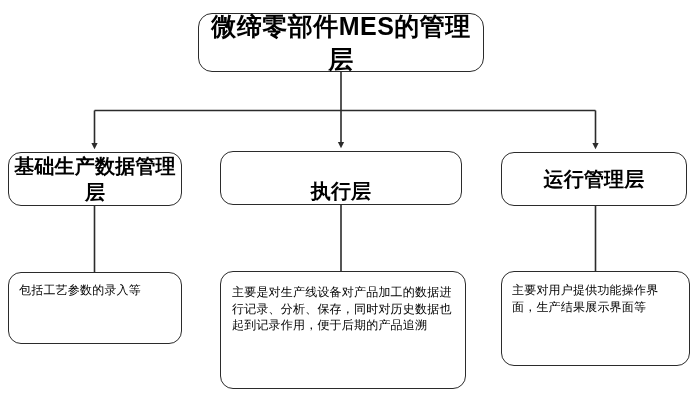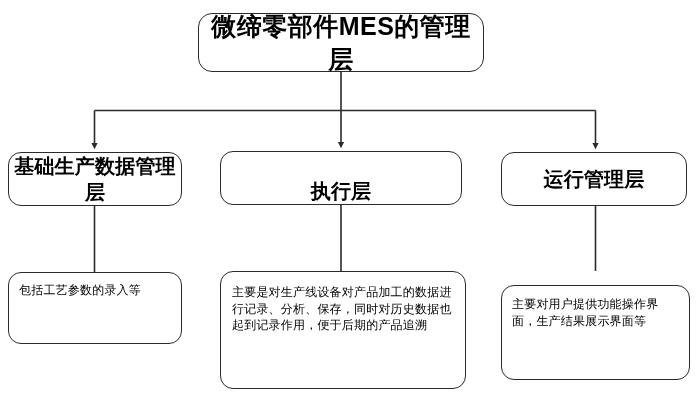--- a/index.html
+++ b/index.html
@@ -83,21 +83,21 @@
   }
   #node-tier3-0 {
     left: 8px;   top: 272px; width: 174px; height: 72px;
     padding: 9px 8px 0 10px;
   }
   #node-tier3-1 {
     left: 220px; top: 271px; width: 246px; height: 118px;
     padding: 12px 8px 0 11px;
   }
   #node-tier3-2 {
-    left: 501px; top: 285px; width: 189px; height: 95px;
+    left: 501px; top: 271px; width: 189px; height: 95px;
     padding: 10px 8px 0 10px;
   }
 </style>
 </head>
 <body>
 
 <div id="canvas">
 
   <svg id="connectors" viewBox="0 0 700 400" width="700" height="400" xmlns="http://www.w3.org/2000/svg">
     <defs>

